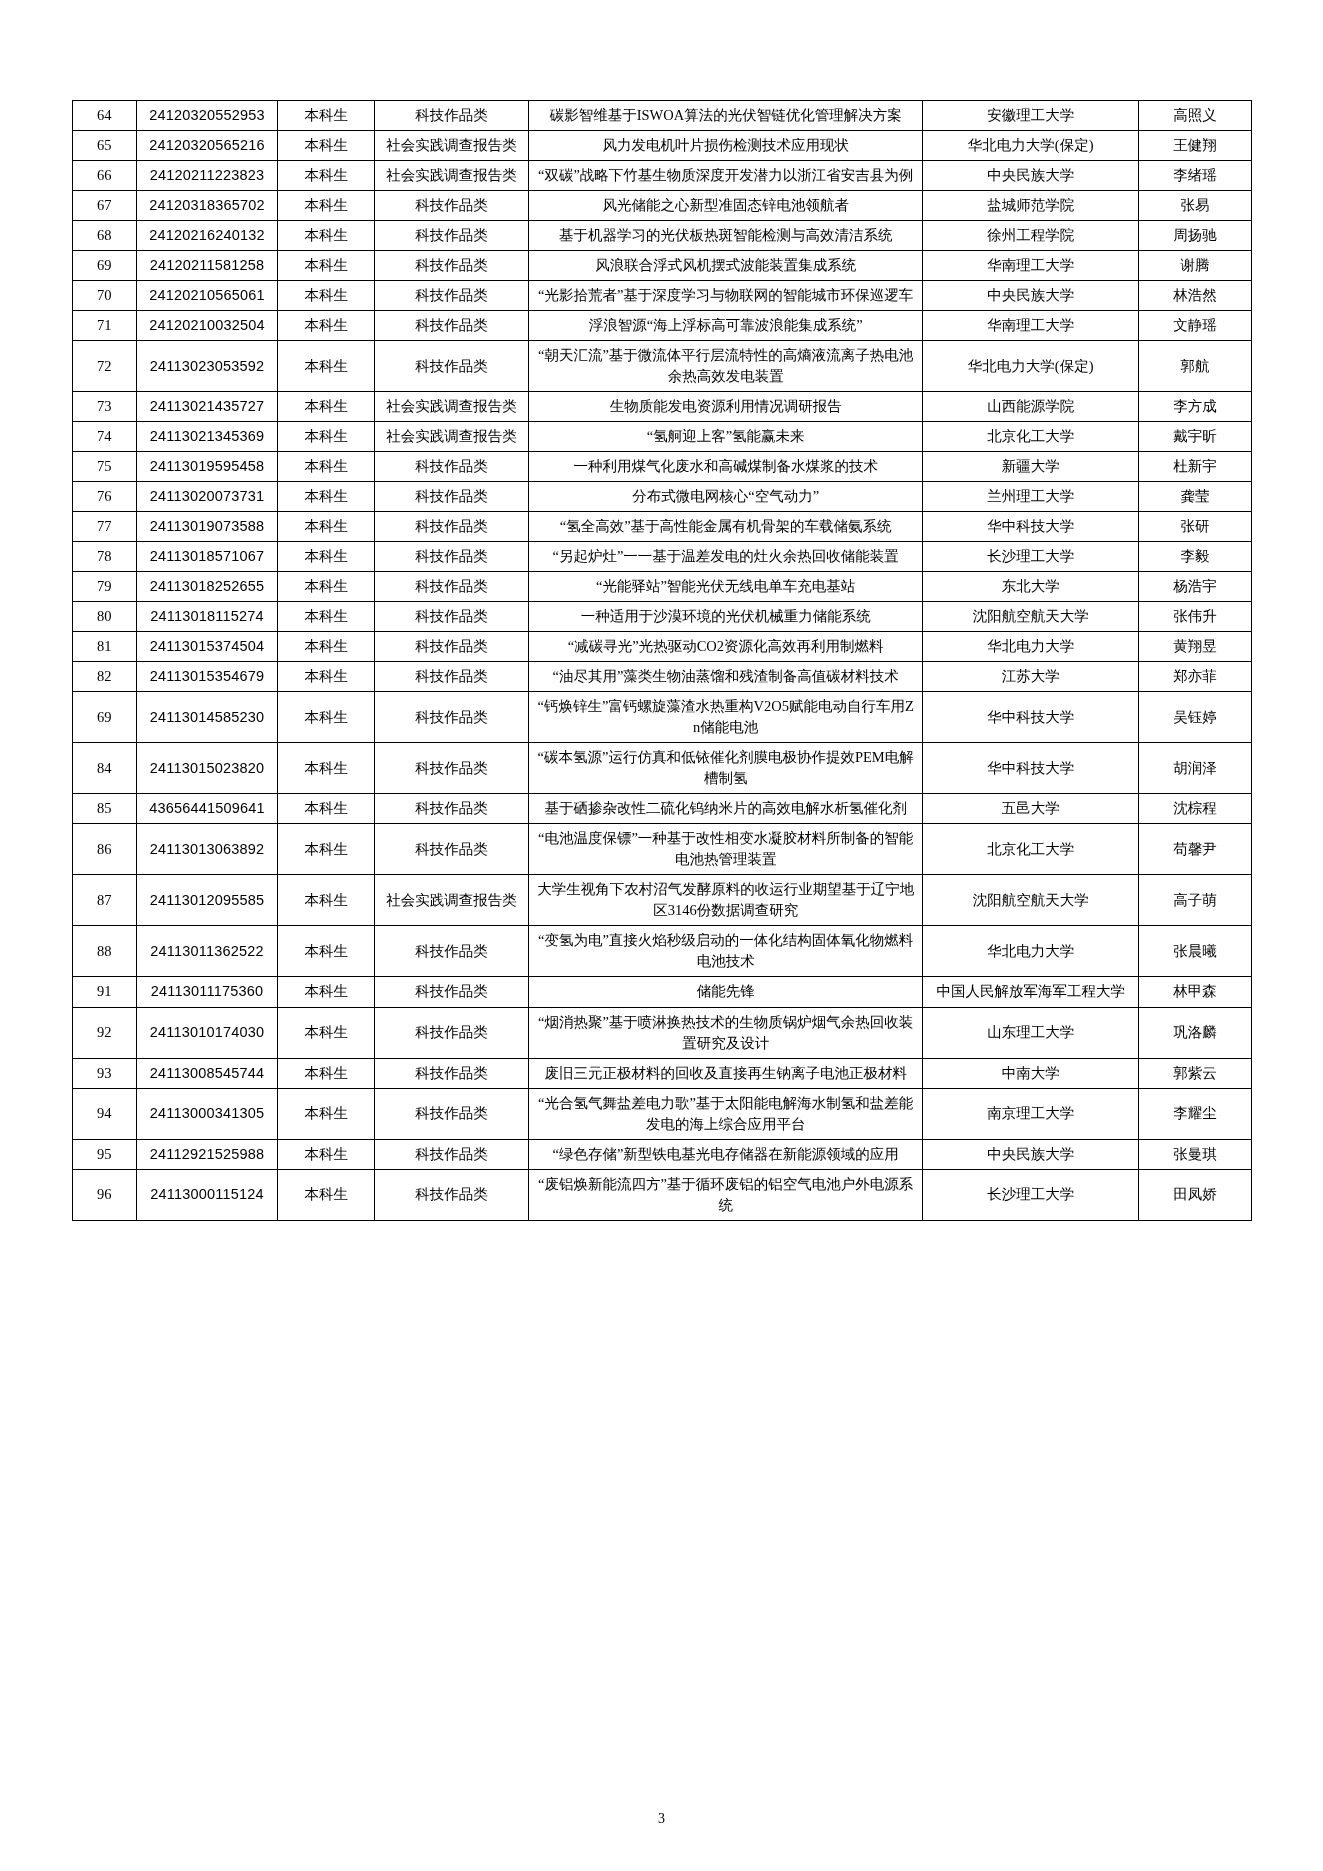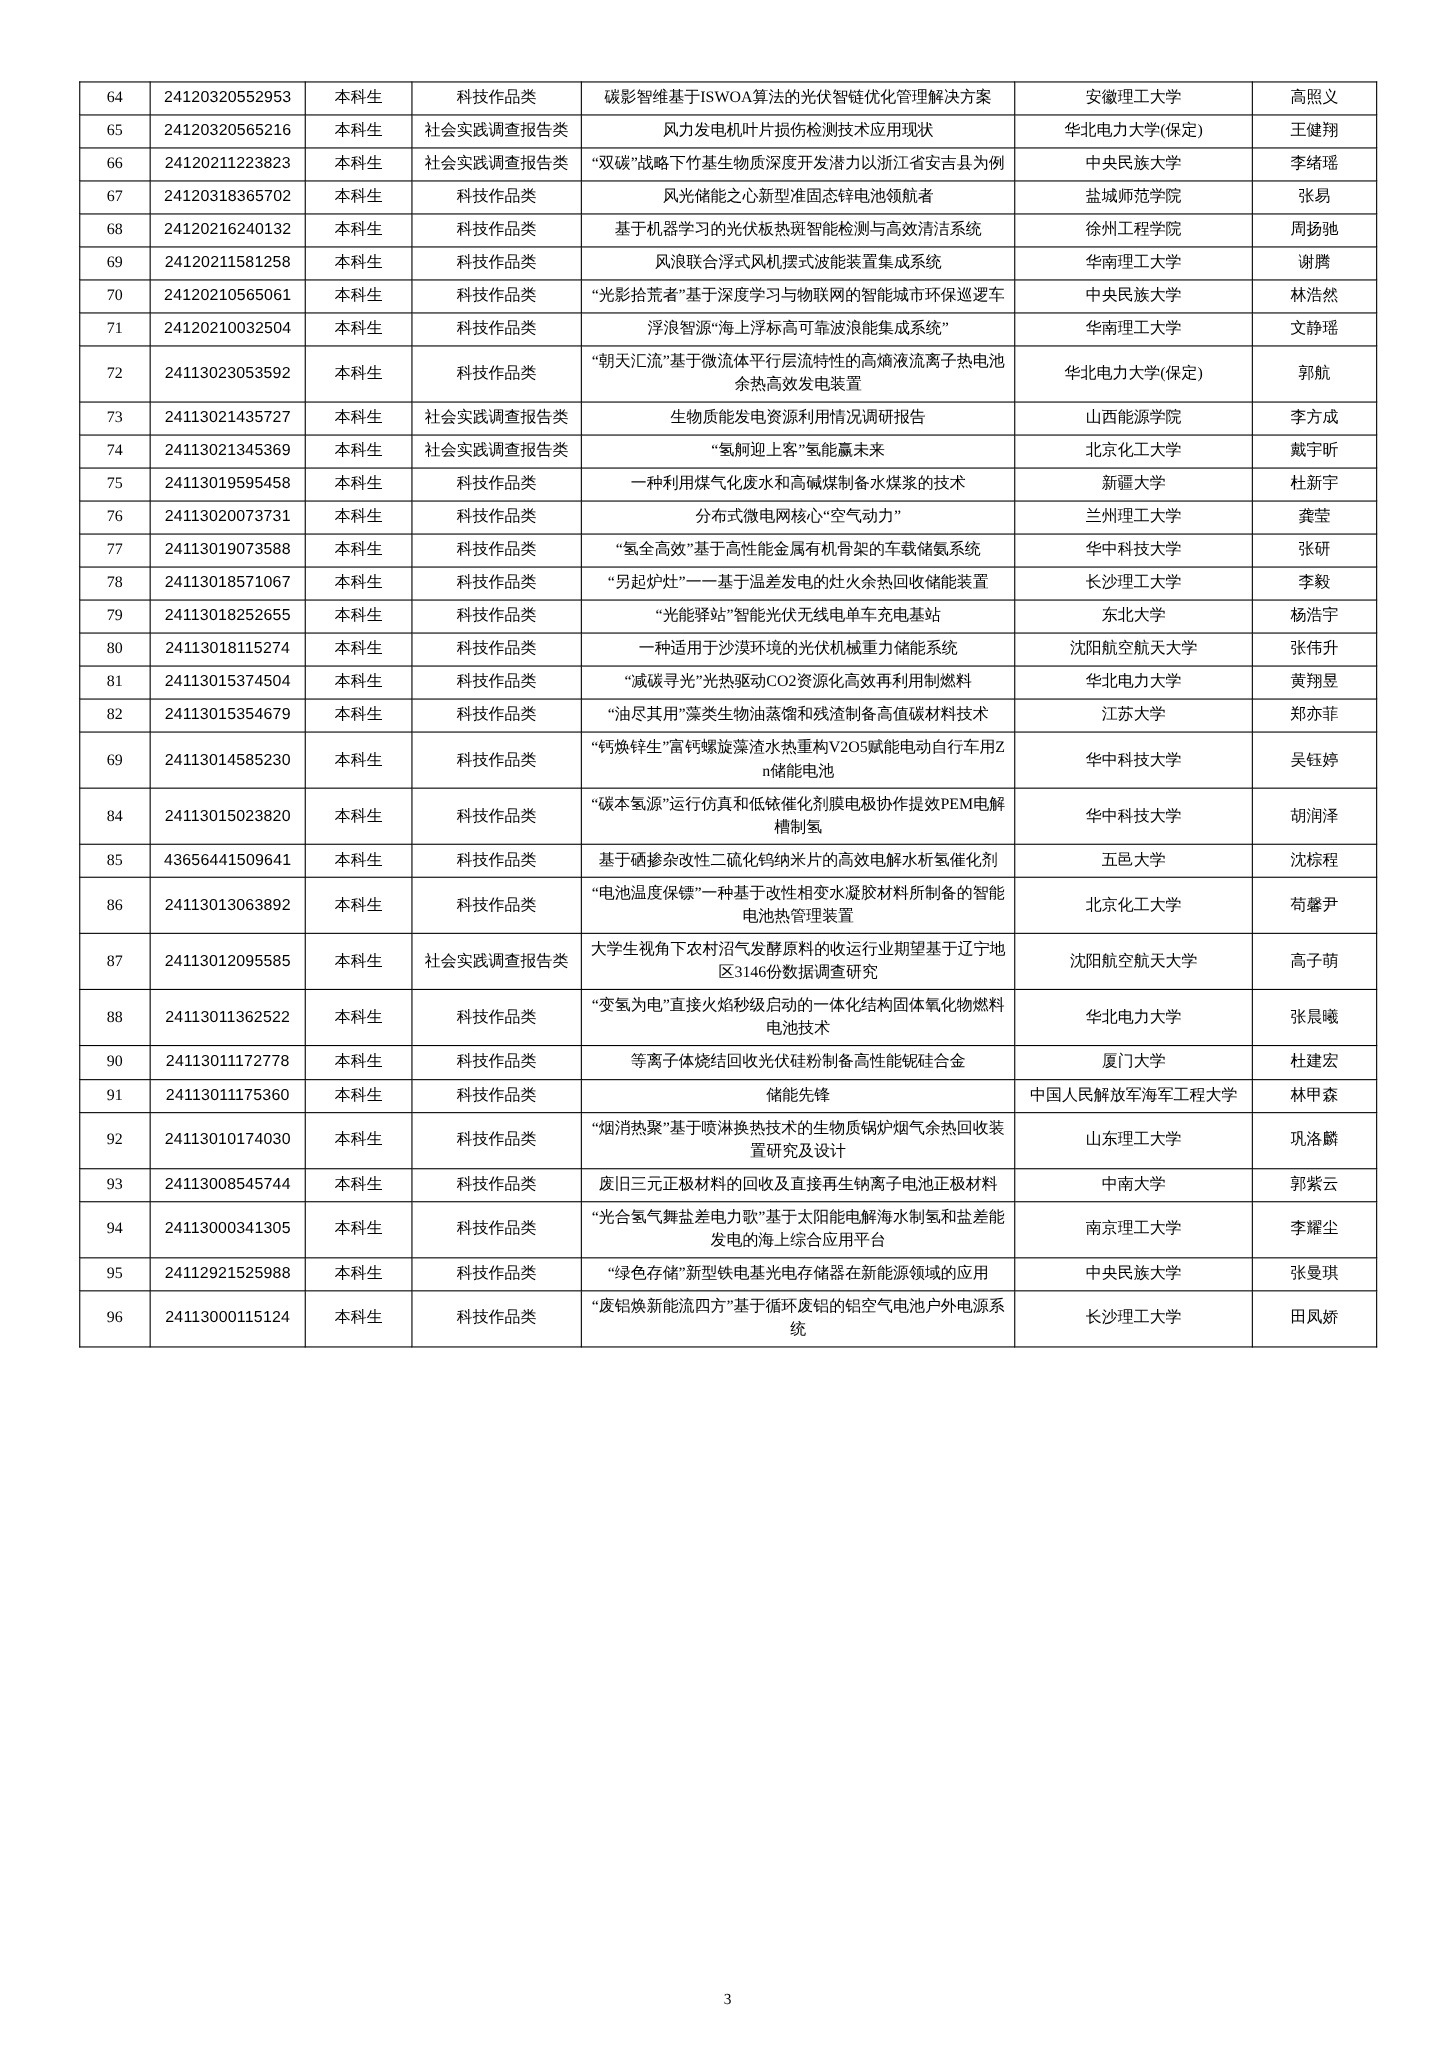--- a/index.html
+++ b/index.html
@@ -12,21 +12,21 @@
     height: 1871px;
     font-family: "Liberation Serif", "DejaVu Serif", serif;
     color: #000000;
     position: relative;
   }
   .page {
     position: relative;
     width: 1323px;
     height: 1871px;
     box-sizing: border-box;
-    padding: 74px 72px 0 72px;
+    padding: 100px 72px 0 72px;
   }
   table.entries {
     border-collapse: collapse;
     width: 1180px;
     table-layout: fixed;
     margin: 0 auto;
   }
   table.entries td {
     border: 1px solid #000000;
     padding: 4px 6px;
@@ -299,29 +299,20 @@
         <tr>
           <td class="no">88</td>
           <td class="code">24113011362522</td>
           <td class="group">本科生</td>
           <td class="cat">科技作品类</td>
           <td class="title">“变氢为电”直接火焰秒级启动的一体化结构固体氧化物燃料电池技术</td>
           <td class="school">华北电力大学</td>
           <td class="author">张晨曦</td>
         </tr>
         <tr>
-          <td class="no">90</td>
-          <td class="code">24113011172778</td>
-          <td class="group">本科生</td>
-          <td class="cat">科技作品类</td>
-          <td class="title">等离子体烧结回收光伏硅粉制备高性能铌硅合金</td>
-          <td class="school">厦门大学</td>
-          <td class="author">杜建宏</td>
-        </tr>
-        <tr>
           <td class="no">91</td>
           <td class="code">24113011175360</td>
           <td class="group">本科生</td>
           <td class="cat">科技作品类</td>
           <td class="title">储能先锋</td>
           <td class="school">中国人民解放军海军工程大学</td>
           <td class="author">林甲森</td>
         </tr>
         <tr>
           <td class="no">92</td>

